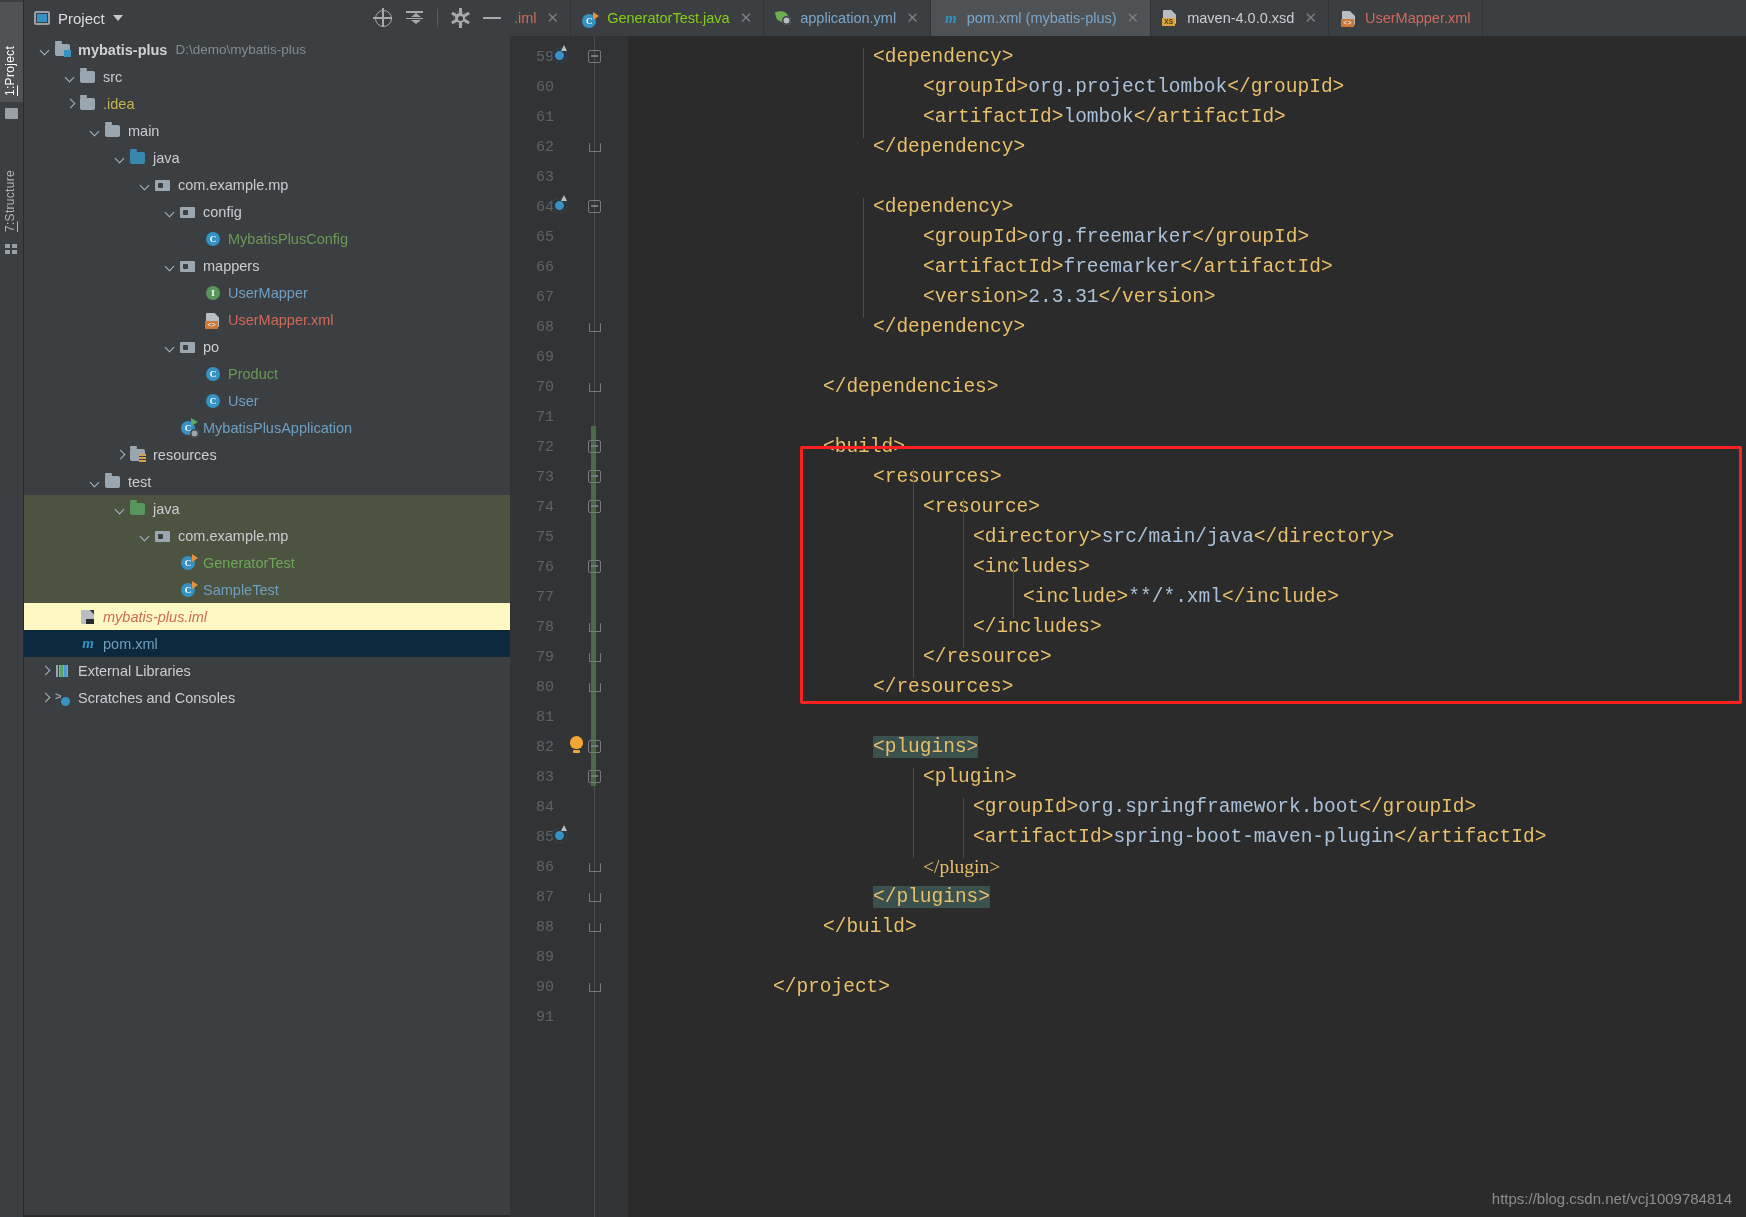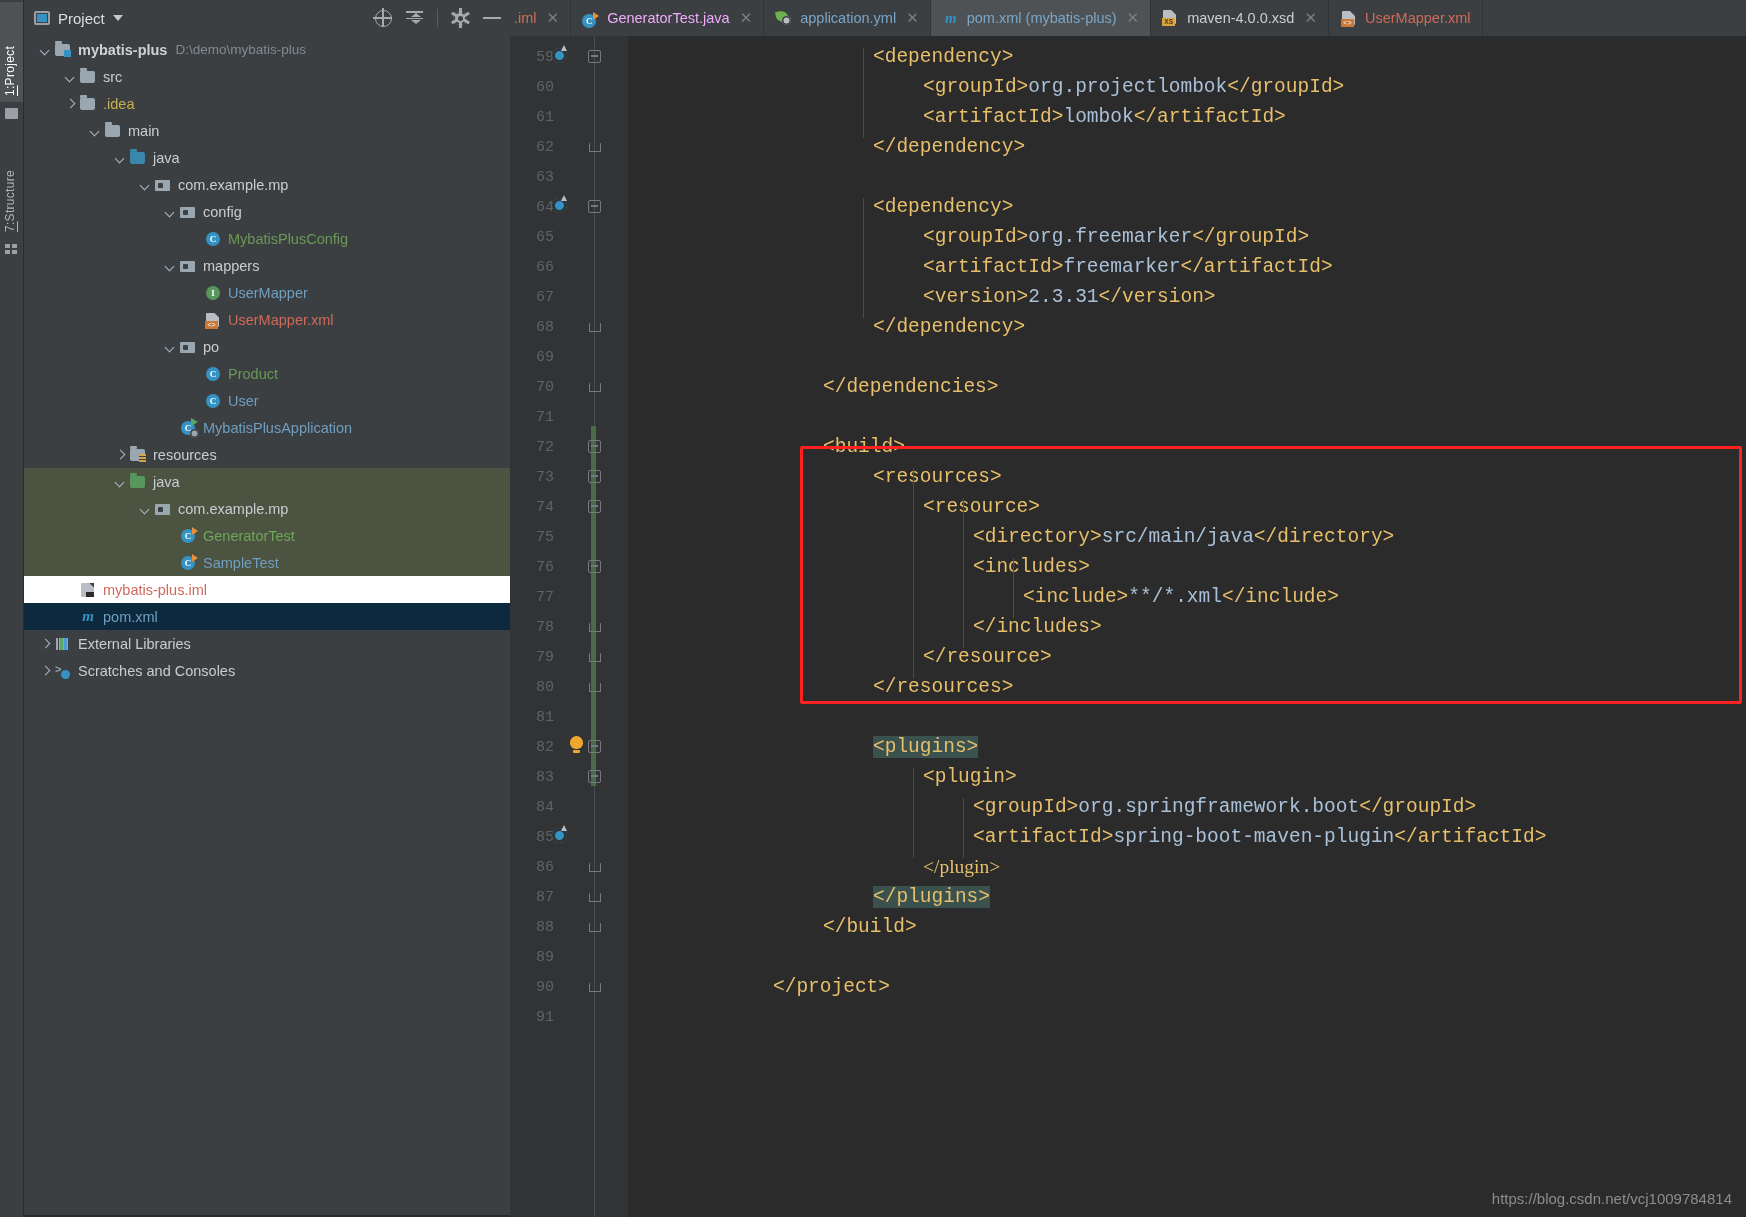--- a/index.html
+++ b/index.html
@@ -91,21 +91,21 @@
     content:""; position:absolute; left:1px; top:9px; width:18px; height:2px; background:#bcbcbc;
   }
 
   
   .tree { flex: 1 1 auto; overflow: hidden; font-size: 14.5px; padding-top: 0px; }
   .row {
     height: 27px; display: flex; align-items: center; white-space: nowrap;
     position: relative; cursor: pointer; padding-right: 6px;
   }
   .row.testroot { background: #4c5340; }
-  .row.sel-grey { background: #ffffff; }
+  .row.sel-grey { background: #fef9c3; font-style: italic; }
   .row.sel-blue { background: #0d293e; }
   .arrow {
     width: 14px; height: 14px; flex: 0 0 14px; position: relative; margin-right: 2px;
   }
   .arrow.r::before {
     content:""; position:absolute; left:4px; top:3px; width:6px; height:6px;
     border-right:1.8px solid #a9b7c6; border-top:1.8px solid #a9b7c6; transform: rotate(45deg);
   }
   .arrow.d::before {
     content:""; position:absolute; left:3px; top:4px; width:6px; height:6px;
@@ -440,20 +440,28 @@
           <span class="lbl blue">MybatisPlusApplication</span>
         </div>
         <div class="row">
           <span style="display:inline-block;width:89px"></span>
           <span class="arrow r"></span>
           <span class="ico">
             <span class="f-res"></span>
           </span>
           <span class="lbl white">resources</span>
         </div>
+        <div class="row">
+          <span style="display:inline-block;width:64px"></span>
+          <span class="arrow d"></span>
+          <span class="ico">
+            <span class="f-grey"></span>
+          </span>
+          <span class="lbl white">test</span>
+        </div>
         <div class="row testroot">
           <span style="display:inline-block;width:89px"></span>
           <span class="arrow d"></span>
           <span class="ico">
             <span class="f-green"></span>
           </span>
           <span class="lbl white">java</span>
         </div>
         <div class="row testroot">
           <span style="display:inline-block;width:114px"></span>
@@ -516,21 +524,21 @@
   </div>
 
   <div class="editor-side">
     <div class="tabs" id="tabs">
         <div class="tab first">
           <span class="tab-name" style="color:#cf6a5a">.iml</span>
           <span class="tab-x">✕</span>
         </div>
         <div class="tab">
           <span class="tab-ico"><span class="cls test" style="position:relative;left:0;top:0;display:inline-flex">C</span></span>
-          <span class="tab-name" style="color:#f0abfc">GeneratorTest.java</span>
+          <span class="tab-name" style="color:#84cc16">GeneratorTest.java</span>
           <span class="tab-x">✕</span>
         </div>
         <div class="tab">
           <span class="tab-ico">
             <span class="ic-leaf"></span>
           </span>
           <span class="tab-name" style="color:#7aa6c9">application.yml</span>
           <span class="tab-x">✕</span>
         </div>
         <div class="tab active">

